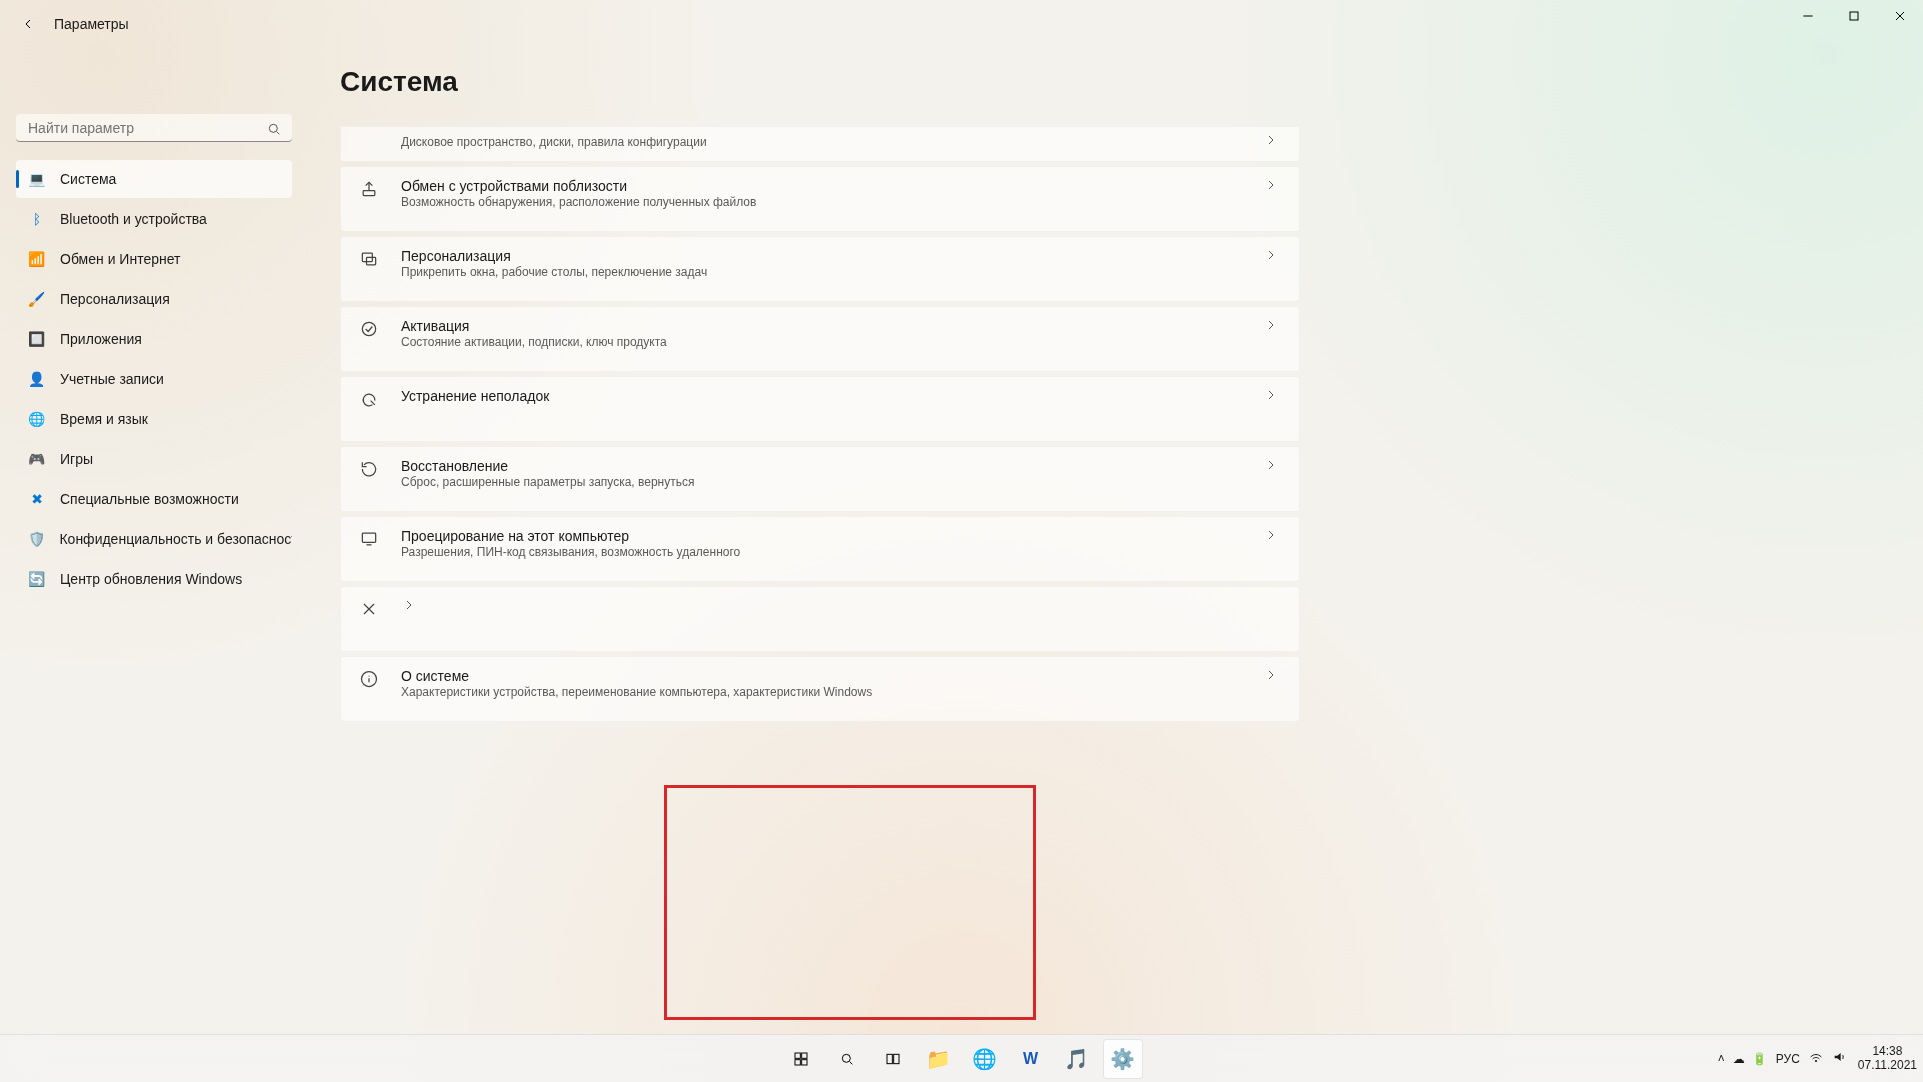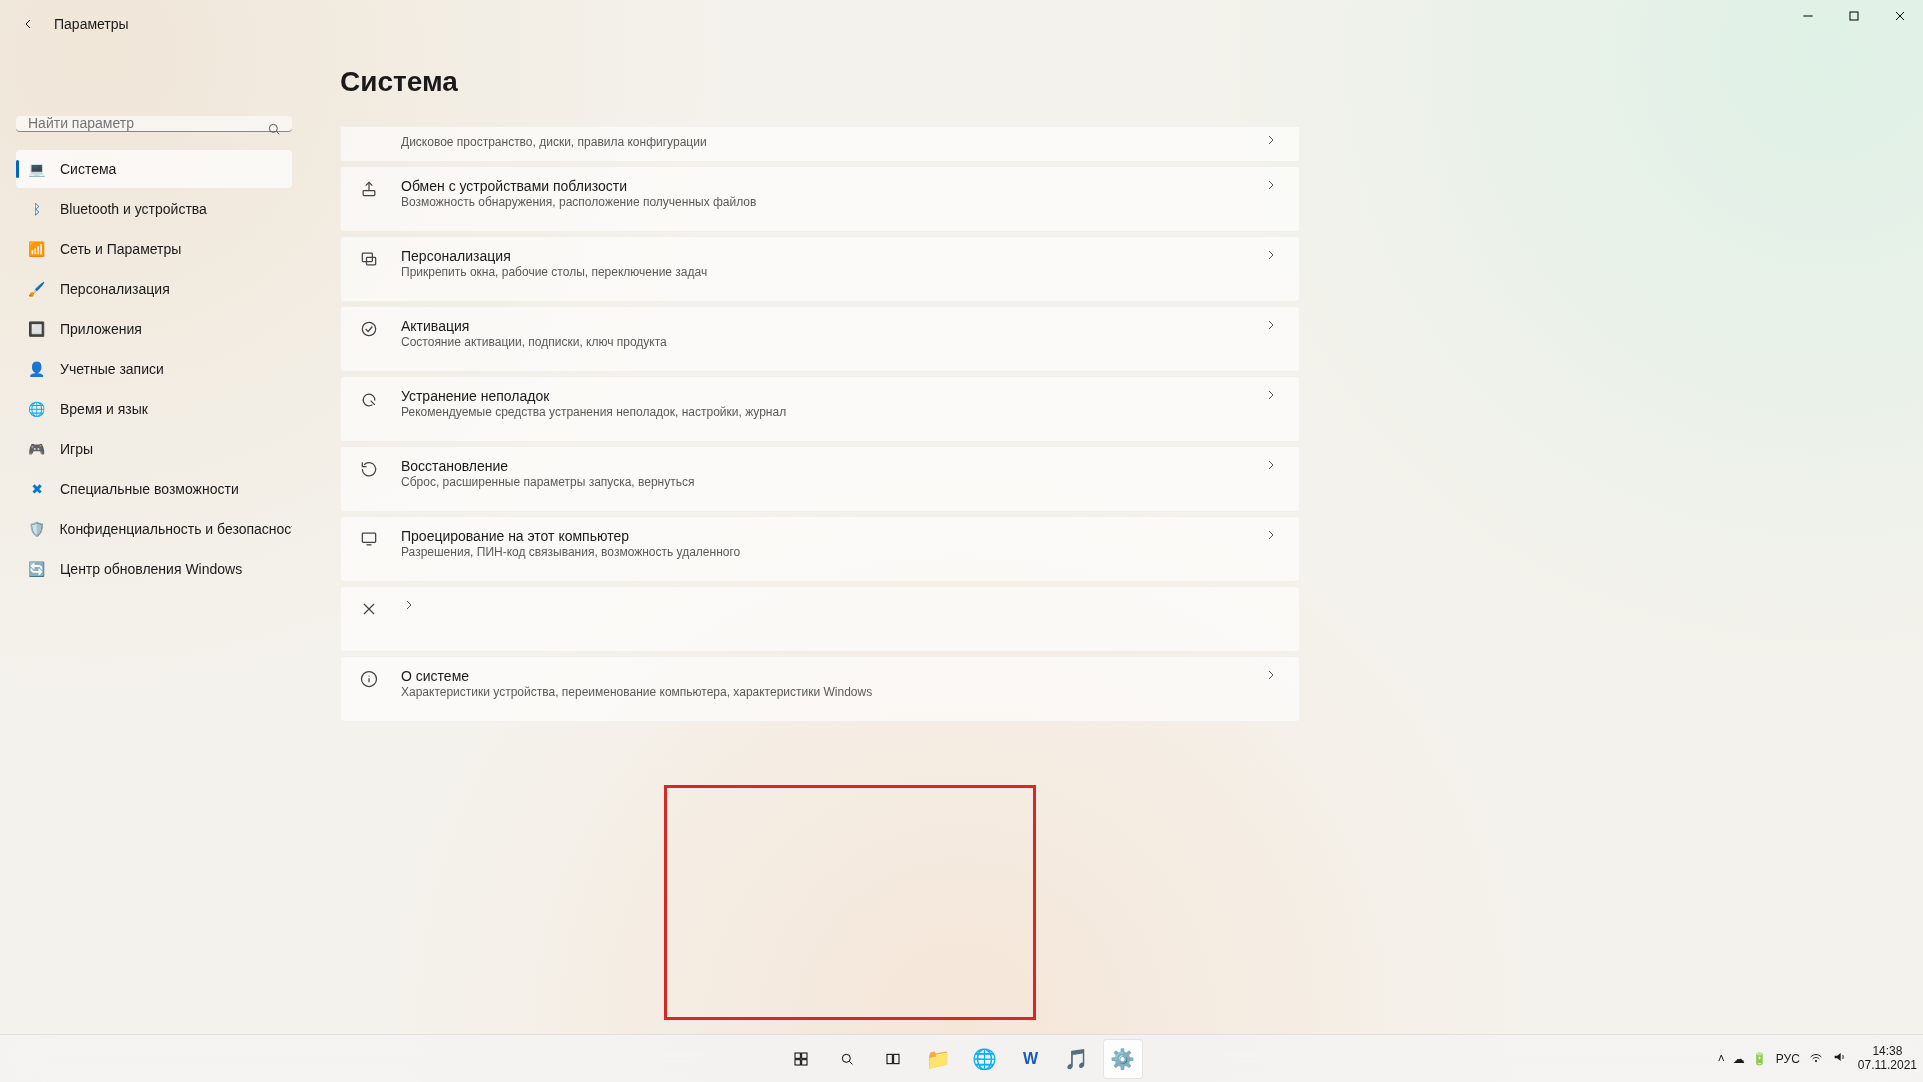--- a/index.html
+++ b/index.html
@@ -15,21 +15,21 @@
 .back-btn { width:40px; height:40px; display:flex; align-items:center; justify-content:center; border-radius:4px; cursor:pointer; }
 .app-title { font-size:14px; margin-left:6px; color:#1a1a1a; }
 .win-controls { position:absolute; top:0; right:0; display:flex; }
 .win-btn { width:46px; height:32px; display:flex; align-items:center; justify-content:center; cursor:pointer; }
 
 .content { display:flex; height:calc(100% - 48px - 48px); }
 .sidebar { width:300px; padding:0 8px 0 16px; }
 .avatar-block { height:56px; margin-bottom:10px; }
 .search-wrap { position:relative; margin-bottom:18px; }
 .search-input {
-  width:100%; height:16px; border:none; border-bottom:1px solid #888;
+  width:100%; height:28px; border:none; border-bottom:1px solid #888;
   background:rgba(255,255,255,0.55); border-radius:4px;
   padding:0 36px 0 12px; font-size:14px; outline:none;
 }
 .search-icon { position:absolute; right:10px; top:7px; color:#555; }
 
 .nav { list-style:none; }
 .nav-item {
   height:38px; display:flex; align-items:center; padding:0 12px;
   border-radius:4px; cursor:pointer; font-size:14px; color:#1a1a1a;
   margin-bottom:2px; white-space:nowrap; overflow:hidden;
@@ -122,21 +122,21 @@
         <li class="nav-item active">
           <span class="nav-icon">💻</span>
           <span>Система</span>
         </li>
         <li class="nav-item">
           <span class="nav-icon" style="color: rgb(0, 120, 212);">ᛒ</span>
           <span>Bluetooth и устройства</span>
         </li>
         <li class="nav-item">
           <span class="nav-icon" style="color: rgb(0, 120, 212);">📶</span>
-          <span>Сеть и Параметры</span>
+          <span>Обмен и Интернет</span>
         </li>
         <li class="nav-item">
           <span class="nav-icon">🖌️</span>
           <span>Персонализация</span>
         </li>
         <li class="nav-item">
           <span class="nav-icon">🔲</span>
           <span>Приложения</span>
         </li>
         <li class="nav-item">
@@ -231,21 +231,20 @@
         </div>
         <div class="row">
           <span class="row-icon">
             <svg viewBox="0 0 24 24">
               <path d="M19 14a7 7 0 1 0-3 5"></path>
               <path d="M14 14l5 5"></path>
             </svg>
           </span>
           <span class="row-text">
             <div class="row-title">Устранение неполадок</div>
-            <div class="row-sub">Рекомендуемые средства устранения неполадок, настройки, журнал</div>
           </span>
           <span class="row-chevron"><svg viewBox="0 0 24 24">
               <path d="M9 6l6 6-6 6"></path>
             </svg></span>
         </div>
         <div class="row">
           <span class="row-icon">
             <svg viewBox="0 0 24 24">
               <path d="M4 12a8 8 0 1 0 2-5"></path>
               <path d="M4 4v5h5"></path>

